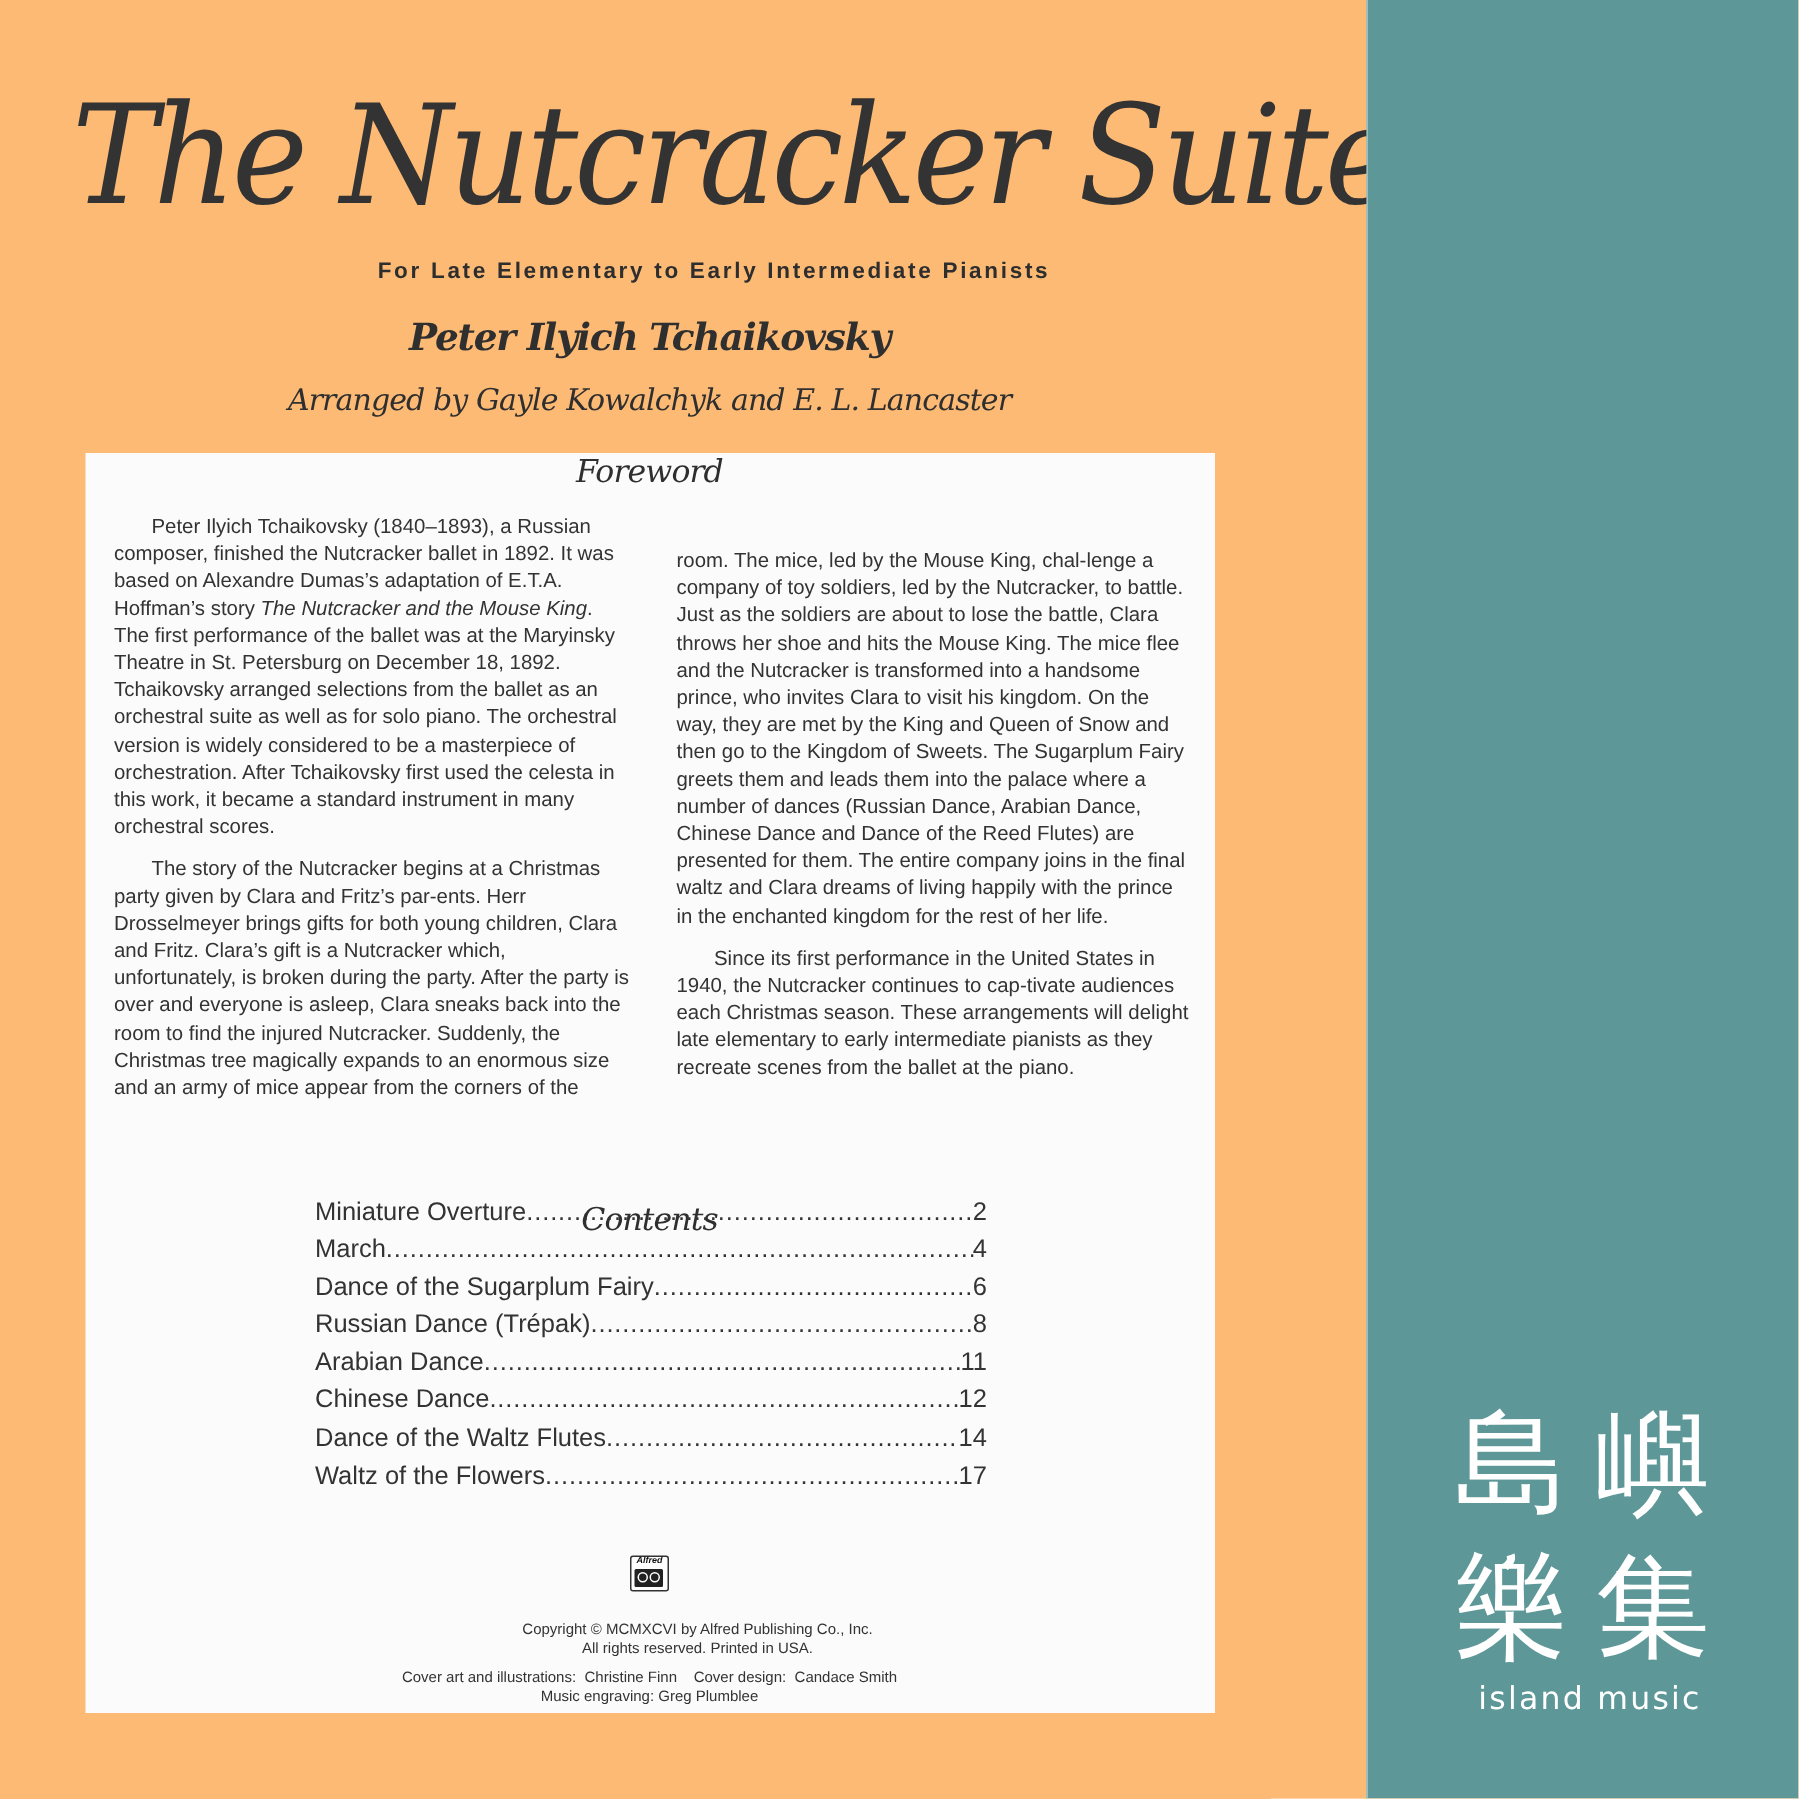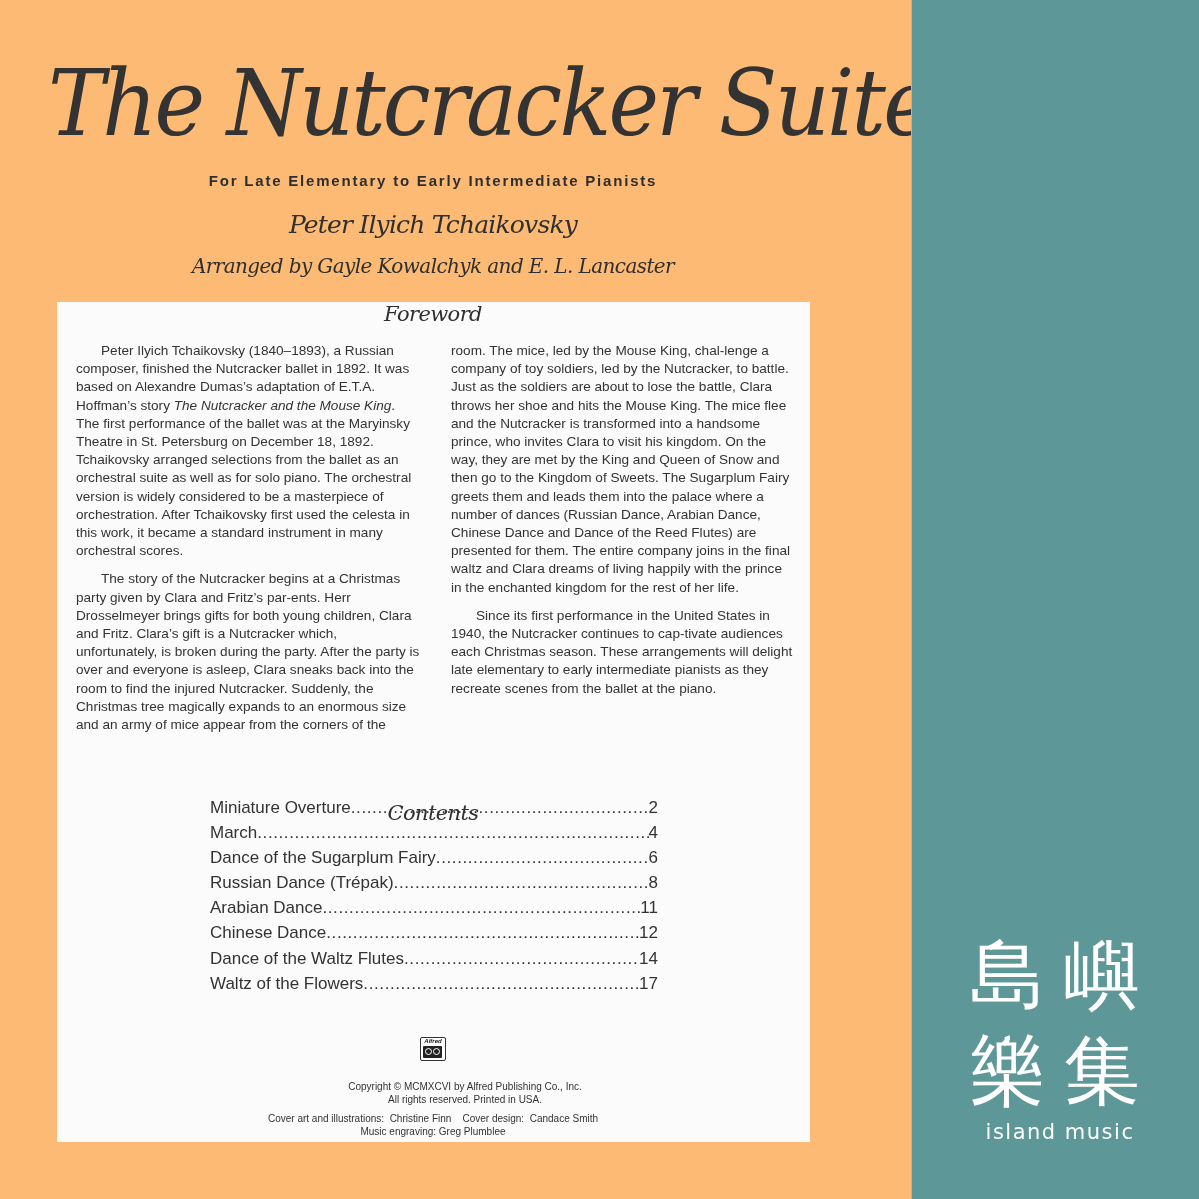--- a/index.html
+++ b/index.html
@@ -26,45 +26,45 @@
       font-style: italic;
       font-size: 92px; line-height: 140px;
       letter-spacing: -3px;
       color: #333333;
       transform: scaleX(0.93); transform-origin: left center;
       white-space: nowrap;
     }
     .subtitle {
       position: absolute; left: 0; top: 172px; width: 866px; text-align: center;
       font-family: "Liberation Sans", sans-serif; font-weight: bold;
-      font-size: 15px; letter-spacing: 1.8px; color: #2e2e2e;
+      font-size: 15px; letter-spacing: 1.8px; color: #2e2e2e; padding-left: 43px;
     }
     .composer {
       position: absolute; left: 0; top: 210px; width: 866px; text-align: center;
       font-family: "DejaVu Serif", serif; font-style: italic;
-      font-size: 25px; color: #2f2f2f; letter-spacing: -0.8px;
+      font-size: 25px; color: #2f2f2f; letter-spacing: -0.8px; font-weight: bold;
     }
     .arranger {
       position: absolute; left: 0; top: 254px; width: 866px; text-align: center;
       font-family: "DejaVu Serif", serif; font-style: italic;
       font-size: 20px; color: #2f2f2f; letter-spacing: -0.6px;
     }
     .section-heading {
       position: absolute; left: 0; width: 866px; text-align: center;
       font-family: "DejaVu Serif", serif; font-style: italic;
       font-size: 21px; color: #2f2f2f; letter-spacing: -0.6px;
     }
     .col {
       position: absolute; top: 342px; width: 345px;
       font-size: 13.6px; line-height: 18.2px; color: #333;
     }
     .col p { margin: 0 0 10px 0; text-indent: 25px; }
     .col p.cont { text-indent: 0; }
     .col-left { left: 76px; }
-    .col-right { left: 451px; }
+    .col-right { left: 451px; margin-top: 23px; }
     .toc {
       position: absolute; left: 210px; top: 798px; width: 448px;
       font-size: 17px; color: #333;
     }
     .toc-row { display: flex; align-items: baseline; height: 25.1px; }
     .toc-title { white-space: nowrap; }
     .toc-dots { flex: 1; overflow: hidden; white-space: nowrap; letter-spacing: 0.6px; }
     .toc-dots::before { content: "................................................................................................................................................"; }
     .toc-page { white-space: nowrap; }
     .logo {

